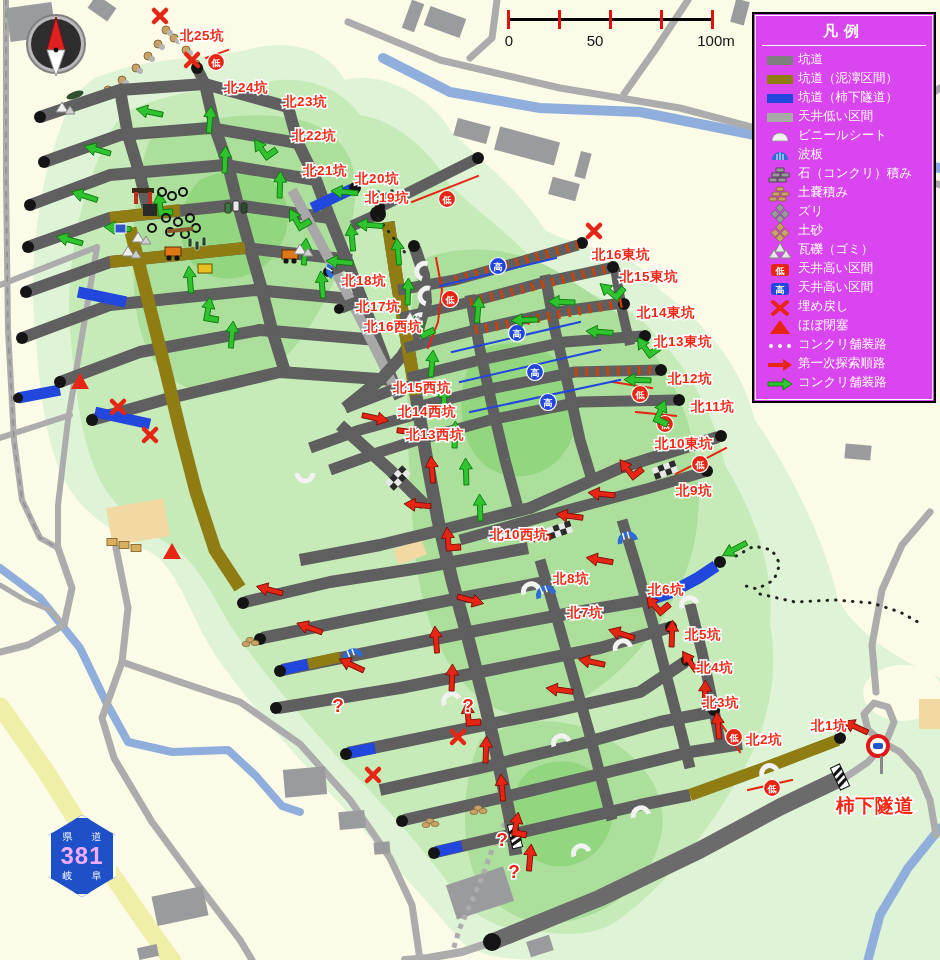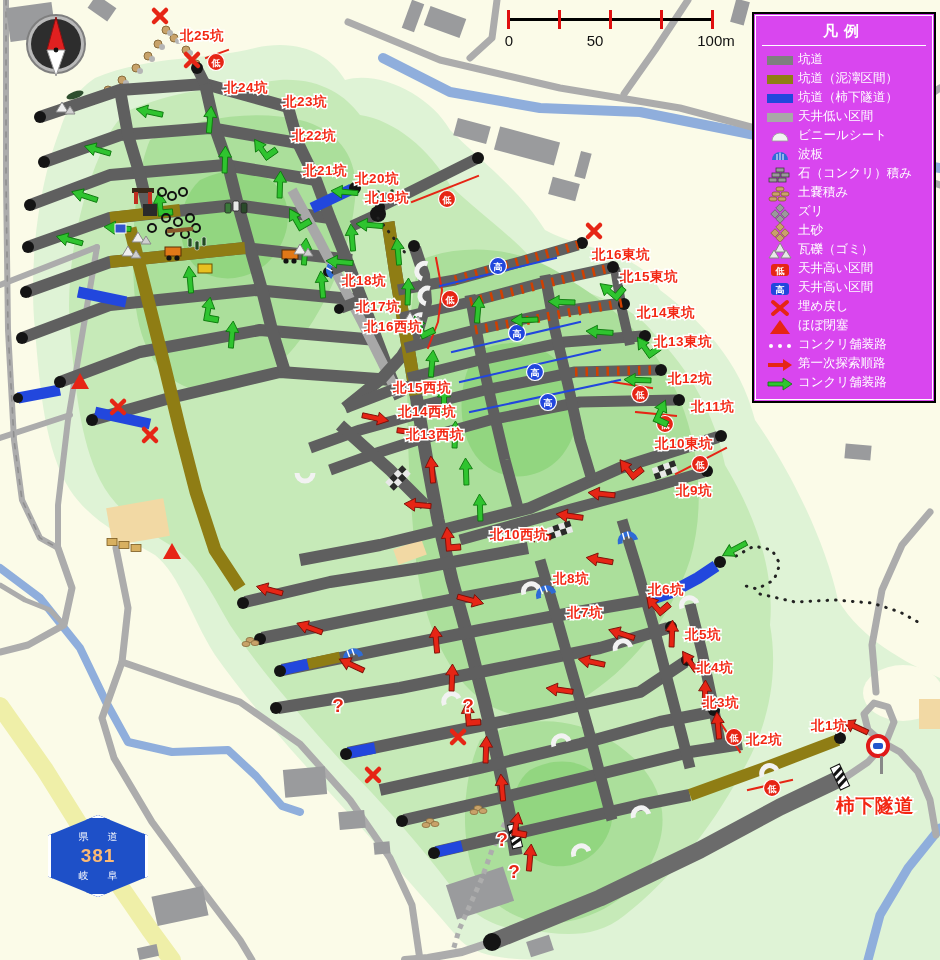--- a/index.html
+++ b/index.html
@@ -15,26 +15,26 @@
                letter-spacing:6px;padding:2px 0 4px 0;border-bottom:1px solid #fff;margin-bottom:5px;}
   .lrow{display:flex;align-items:flex-start;height:19px;}
   .lrow .ic{width:36px;flex:0 0 36px;display:flex;justify-content:center;}
   .lrow .lt{color:#fff;font-size:12.5px;white-space:nowrap;}
   
   #scalebar{position:absolute;left:500px;top:6px;width:224px;height:48px;z-index:4;}
   #scalebar .bar{position:absolute;left:8px;top:12px;width:204px;height:3px;background:#000;}
   #scalebar .tick{position:absolute;top:4px;width:3px;height:19px;background:#e01010;}
   #scalebar .sl{position:absolute;top:26px;font-size:15px;color:#111;transform:translateX(-50%);}
   
-  #routesign{position:absolute;left:48px;top:815px;width:100px;height:82px;z-index:4;
+  #routesign{position:absolute;left:48px;top:815px;width:68px;height:82px;z-index:4;
      background:#1E50C8;clip-path:polygon(50% 0,100% 25%,100% 75%,50% 100%,0 75%,0 25%);
      display:flex;flex-direction:column;align-items:center;justify-content:center;
      border:0;box-shadow:inset 0 0 0 3px #fff, inset 0 0 0 5px #1E50C8;}
   #routesign .rs-top,#routesign .rs-bot{color:#fff;font-size:10px;letter-spacing:8px;margin-left:8px;line-height:11px;}
-  #routesign .rs-num{color:#fdba74;font-size:19px;font-weight:bold;line-height:28px;letter-spacing:1px;}
+  #routesign .rs-num{color:#f0abfc;font-size:24px;font-weight:bold;line-height:28px;letter-spacing:1px;}
   
   #nosign{position:absolute;left:866px;top:734px;width:24px;height:24px;border-radius:50%;
      background:#fff;border:4px solid #e01818;box-sizing:border-box;z-index:4;}
   #nosign .car{position:absolute;left:3px;top:5px;width:10px;height:6px;background:#2255cc;border-radius:2px;}
   #nosign .pole{position:absolute;left:10px;top:18px;width:3px;height:18px;background:#888;}
 </style>
 </head>
 <body>
 
 <div id="stage">

